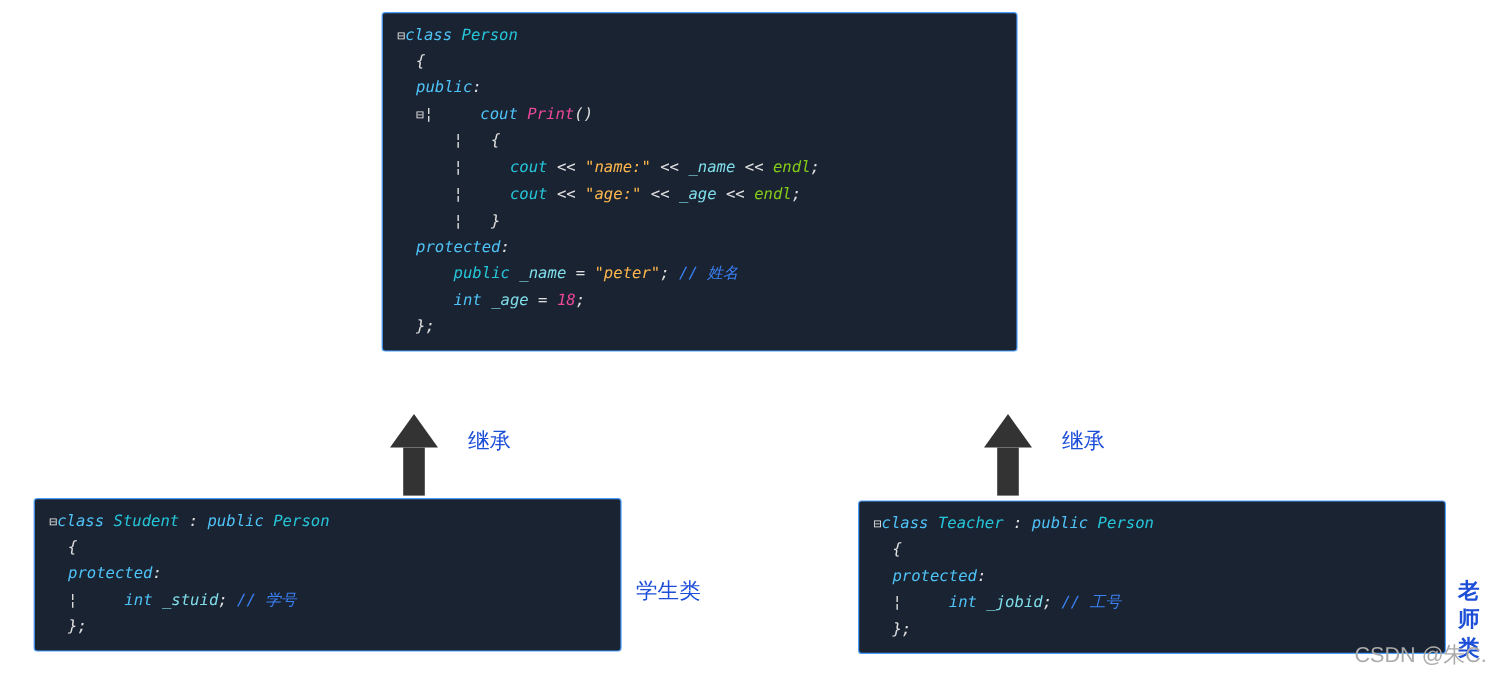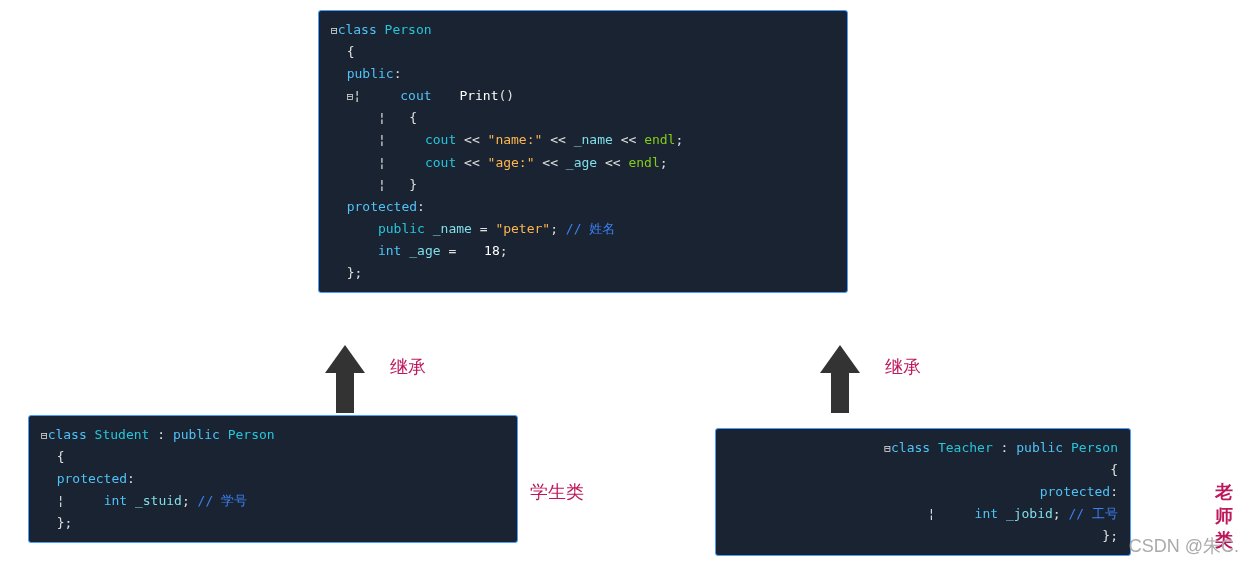--- a/index.html
+++ b/index.html
@@ -13,43 +13,44 @@
     }
 
     .code-block {
       background: #1a2332;
       border: 1px solid #4a9eff;
       border-radius: 3px;
       padding: 8px 12px;
       font-size: 13px;
       line-height: 1.7;
       position: absolute;
+      font-style: italic;
     }
 
     .code-block pre {
       color: #e0e0e0;
     }
 
     
     .kw-blue { color: #4fc3f7; }       
     .kw-cyan { color: #26c6da; }       
-    .fn-yellow { color: #ffffff; margin-left: 20px; }     
+    .fn-yellow { color: #ec4899; }     
     .str-orange { color: #ffb74d; }    
     .var-cyan { color: #80deea; }      
     .comment-green { color: #3b82f6; } 
     .punct-white { color: #e0e0e0; }   
     .kw-teal { color: #84cc16; }       
     .minus-icon { color: #e0e0e0; font-size: 11px; }
 
     
     .label-text {
       position: absolute;
       font-family: 'SimSun', 'Microsoft YaHei', sans-serif;
       font-size: 18px;
-      color: #be185d;
+      color: #1d4ed8;
     }
 
     .arrow-container {
       position: absolute;
       display: flex;
       flex-direction: column;
       align-items: center;
     }
 
     .arrow-shaft {
@@ -106,21 +107,21 @@
 <div class="label-text" style="top:355px; left:885px;">继承</div>
 
 <div class="code-block" style="top:415px; left:28px; width:490px;">
   <pre><span class="minus-icon">⊟</span><span class="kw-blue">class</span> <span class="kw-cyan">Student</span> : <span class="kw-blue">public</span> <span class="kw-cyan">Person</span>
   {
   <span class="kw-blue">protected</span>:
   <span class="punct-white">¦   </span>  <span class="kw-blue">int</span> <span class="var-cyan">_stuid</span>; <span class="comment-green">// 学号</span>
   };</pre>
 </div>
 
-<div class="code-block" style="top:428px; left:715px; width:416px;text-align:right;">
+<div class="code-block" style="top:417px; left:715px; width:490px;">
   <pre><span class="minus-icon">⊟</span><span class="kw-blue">class</span> <span class="kw-cyan">Teacher</span> : <span class="kw-blue">public</span> <span class="kw-cyan">Person</span>
   {
   <span class="kw-blue">protected</span>:
   <span class="punct-white">¦   </span>  <span class="kw-blue">int</span> <span class="var-cyan">_jobid</span>; <span class="comment-green">// 工号</span>
   };</pre>
 </div>
 
 <div class="label-text" style="top:480px; left:530px;">学生类</div>
 
 <div class="label-text" style="top:480px; left:1215px;font-weight:bold;">老师类</div>

